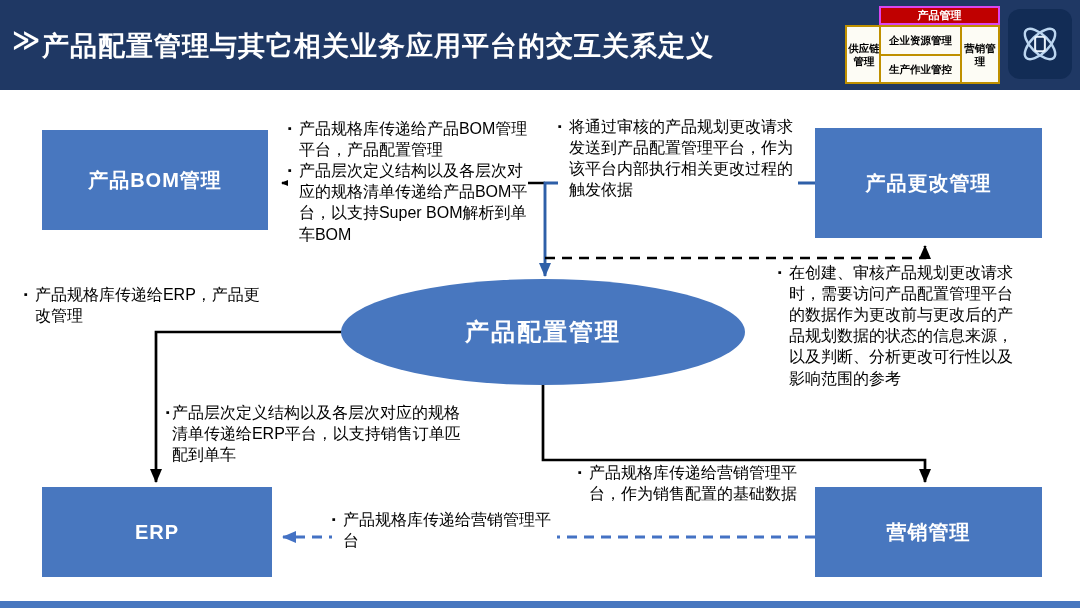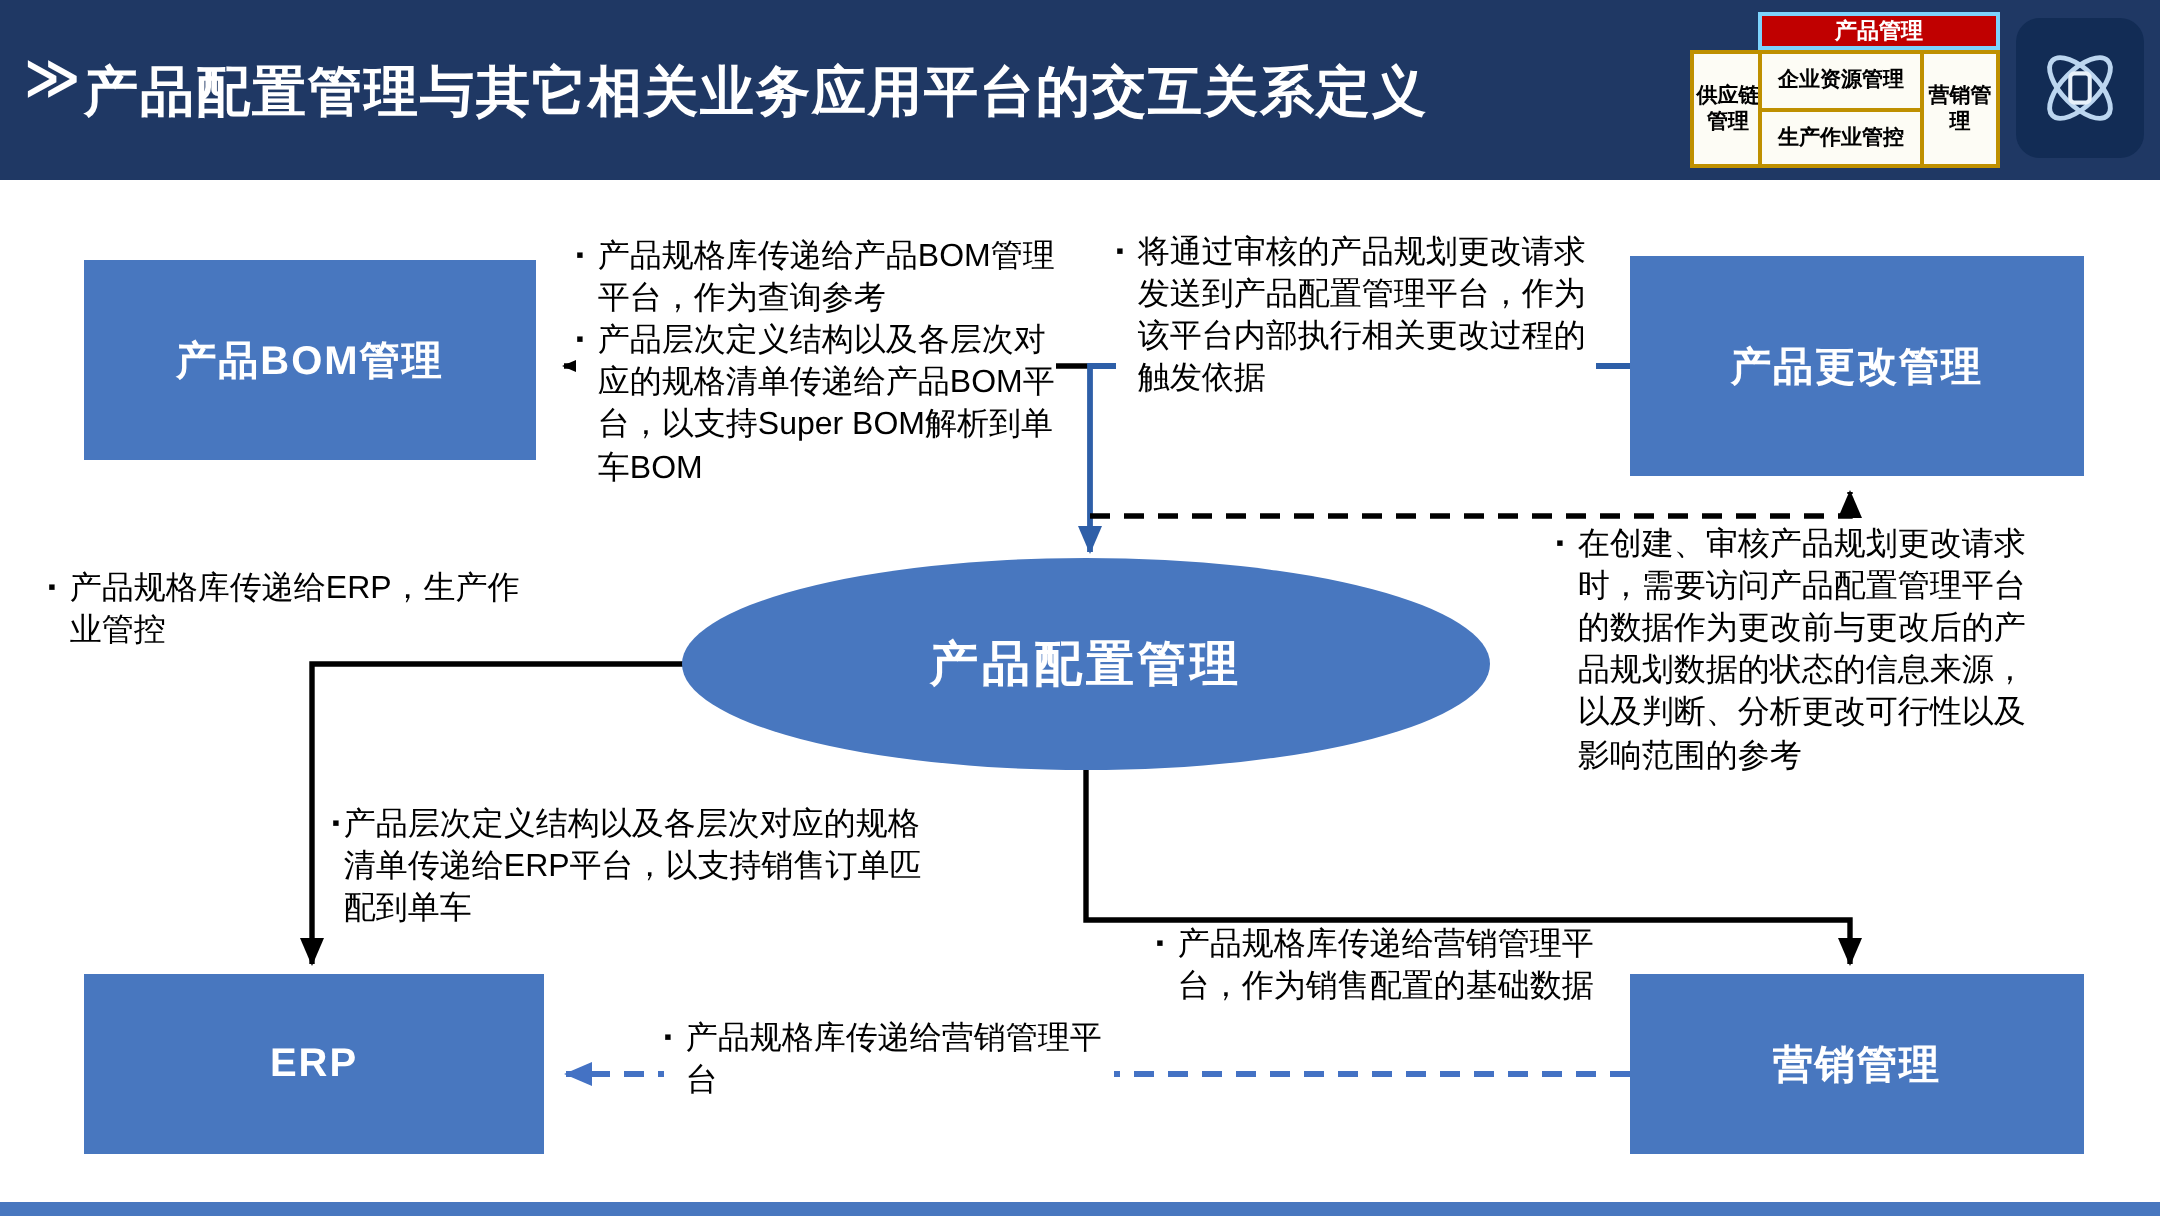--- a/index.html
+++ b/index.html
@@ -8,21 +8,21 @@
     overflow:hidden; font-family:"Liberation Sans","DejaVu Sans",sans-serif;
   }
 
   
   .topbar { position:absolute; left:0; top:0; width:1080px; height:90px; background:#1f3864; }
   .chevron { position:absolute; left:12px; top:24px; color:#fff; font-size:27px; font-weight:bold; }
   .title { position:absolute; left:42px; top:28px; margin:0; color:#fff; font-size:27px; font-weight:bold; letter-spacing:1px; }
 
   .module-map { position:absolute; left:843px; top:6px; width:157px; height:78px; }
   .mm-header { position:absolute; left:36px; top:0; width:121px; height:19px; background:#c00000;
-    border:2px solid #7dd3fc; box-sizing:border-box; color:#fff; font-size:11px; font-weight:bold;
+    border:2px solid #d946ef; box-sizing:border-box; color:#fff; font-size:11px; font-weight:bold;
     display:flex; align-items:center; justify-content:center; }
   .mm-cell { position:absolute; background:#fdfcf5; border:2px solid #bf9000; box-sizing:border-box;
     color:#000; font-size:10.5px; font-weight:bold; display:flex; align-items:center; justify-content:center;
     text-align:center; line-height:1.15; }
   .mm-left { left:2px; top:19px; width:38px; height:59px; }
   .mm-midtop { left:36px; top:19px; width:83px; height:31px; }
   .mm-midbottom { left:36px; top:48px; width:83px; height:30px; }
   .mm-right { left:117px; top:19px; width:40px; height:59px; }
 
   .logo { position:absolute; left:1008px; top:9px; width:64px; height:70px; background:#122c55;
@@ -102,21 +102,21 @@
     <path d="M815,183 L545,183 L545,276" stroke="#2e5fa8" stroke-width="2.9" fill="none" marker-end="url(#mh-blue)"></path>
     <path d="M545,258 L925,258 L925,246" stroke="#000000" stroke-width="2.7" fill="none" stroke-dasharray="10 7" marker-end="url(#mh-black)"></path>
     <path d="M348,332 L156,332 L156,482" stroke="#000000" stroke-width="2.7" fill="none" marker-end="url(#mh-black)"></path>
     <path d="M543,384 L543,460 L925,460 L925,482" stroke="#000000" stroke-width="2.7" fill="none" marker-end="url(#mh-black)"></path>
     <line x1="815" y1="537" x2="283" y2="537" stroke="#4472c4" stroke-width="2.9" stroke-dasharray="10 7" marker-end="url(#mh-blue2)"></line>
   </svg>
 
   <div class="note note-bom">
     <div class="note-item">
       <span class="bullet">▪</span>
-      <span>产品规格库传递给产品BOM管理平台，作为查询参考</span>
+      <span>产品规格库传递给产品BOM管理平台，产品配置管理</span>
     </div>
     <div class="note-item">
       <span class="bullet">▪</span>
       <span>产品层次定义结构以及各层次对应的规格清单传递给产品BOM平台，以支持Super BOM解析到单车BOM</span>
     </div>
   </div>
 
   <div class="note note-change-in">
     <div class="note-item">
       <span class="bullet">▪</span>
@@ -127,21 +127,21 @@
   <div class="note note-change-out">
     <div class="note-item">
       <span class="bullet">▪</span>
       <span>在创建、审核产品规划更改请求时，需要访问产品配置管理平台的数据作为更改前与更改后的产品规划数据的状态的信息来源，以及判断、分析更改可行性以及影响范围的参考</span>
     </div>
   </div>
 
   <div class="note note-erp-spec">
     <div class="note-item">
       <span class="bullet">▪</span>
-      <span>产品规格库传递给ERP，生产作业管控</span>
+      <span>产品规格库传递给ERP，产品更改管理</span>
     </div>
   </div>
 
   <div class="note note-erp-structure">
     <div class="note-item tight">
       <span class="bullet">▪</span>
       <span>产品层次定义结构以及各层次对应的规格清单传递给ERP平台，以支持销售订单匹配到单车</span>
     </div>
   </div>
 

